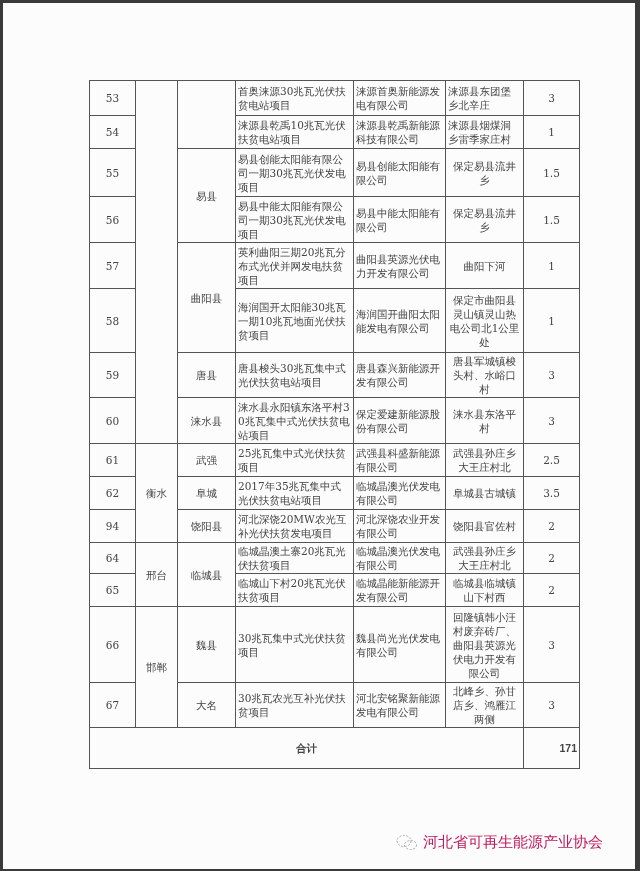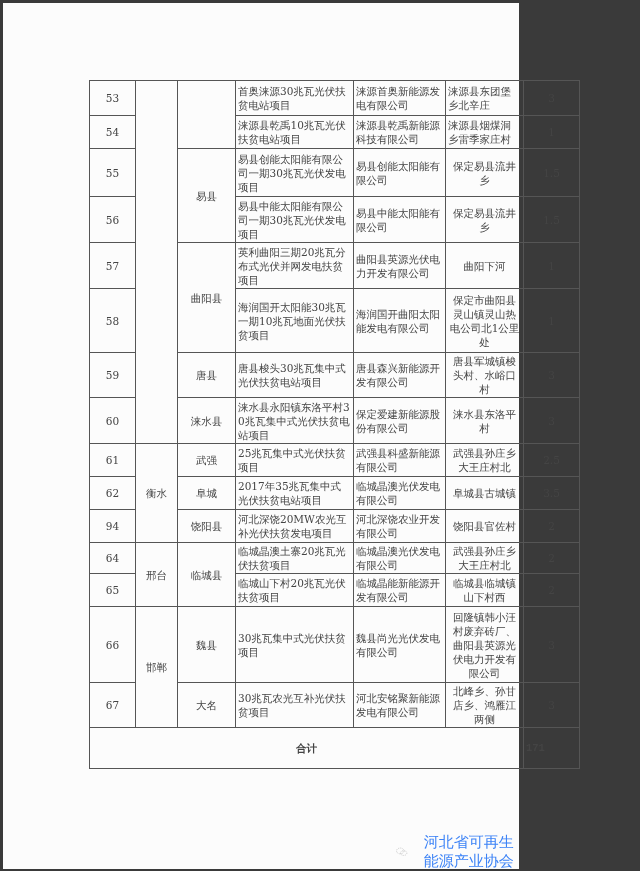--- a/index.html
+++ b/index.html
@@ -3,21 +3,21 @@
 <meta charset="utf-8">
 <style>
   html, body { margin: 0; padding: 0; }
   body {
     width: 640px; height: 871px; overflow: hidden;
     background: #3a3a3a;
     font-family: "DejaVu Serif", "Liberation Serif", serif;
     color: #333;
   }
   .page {
-    position: absolute; left: 3px; top: 3px; width: 516px; height: 866px;
+    position: absolute; left: 3px; top: 3px; width: 632px; height: 866px;
     background: #fcfcfc;
   }
   table.grid {
     position: absolute; left: 86px; top: 77px;
     border-collapse: collapse;
     table-layout: fixed;
     width: 490px;
   }
   table.grid td {
     border: 1.2px solid #555;
@@ -26,25 +26,25 @@
     padding: 1px 2px;
     vertical-align: middle;
     color: #444;
     word-break: break-all;
   }
   td.no { text-align: center; font-size: 11px; }
   td.city, td.county { text-align: center; }
   td.center { text-align: center; }
   td.cap { text-align: center; font-size: 11px; }
   td.total-label { text-align: center; font-weight: bold; font-family: "DejaVu Sans", sans-serif; font-size: 10px; height: 38px; }
-  td.total-val { text-align: left; font-weight: bold; font-family: Liberation Mono, monospace; font-size: 10px; }
+  td.total-val { text-align: right; font-weight: bold; font-family: Liberation Sans, sans-serif; font-size: 10px; }
   .watermark {
     position: absolute; left: 393px; top: 830px;
-    display: flex; align-items: center; gap: 16px;
-    font-family: "DejaVu Sans", sans-serif; font-size: 15px; color: #3b82f6;
+    display: flex; align-items: center; gap: 5px;
+    font-family: "DejaVu Sans", sans-serif; font-size: 15px; color: #be185d;
   }
   .wm-icon { width: 22px; height: 18px; }
 </style>
 </head>
 <body>
 
 <div class="page">
   <table class="grid">
     <colgroup>
       <col style="width:46px">

